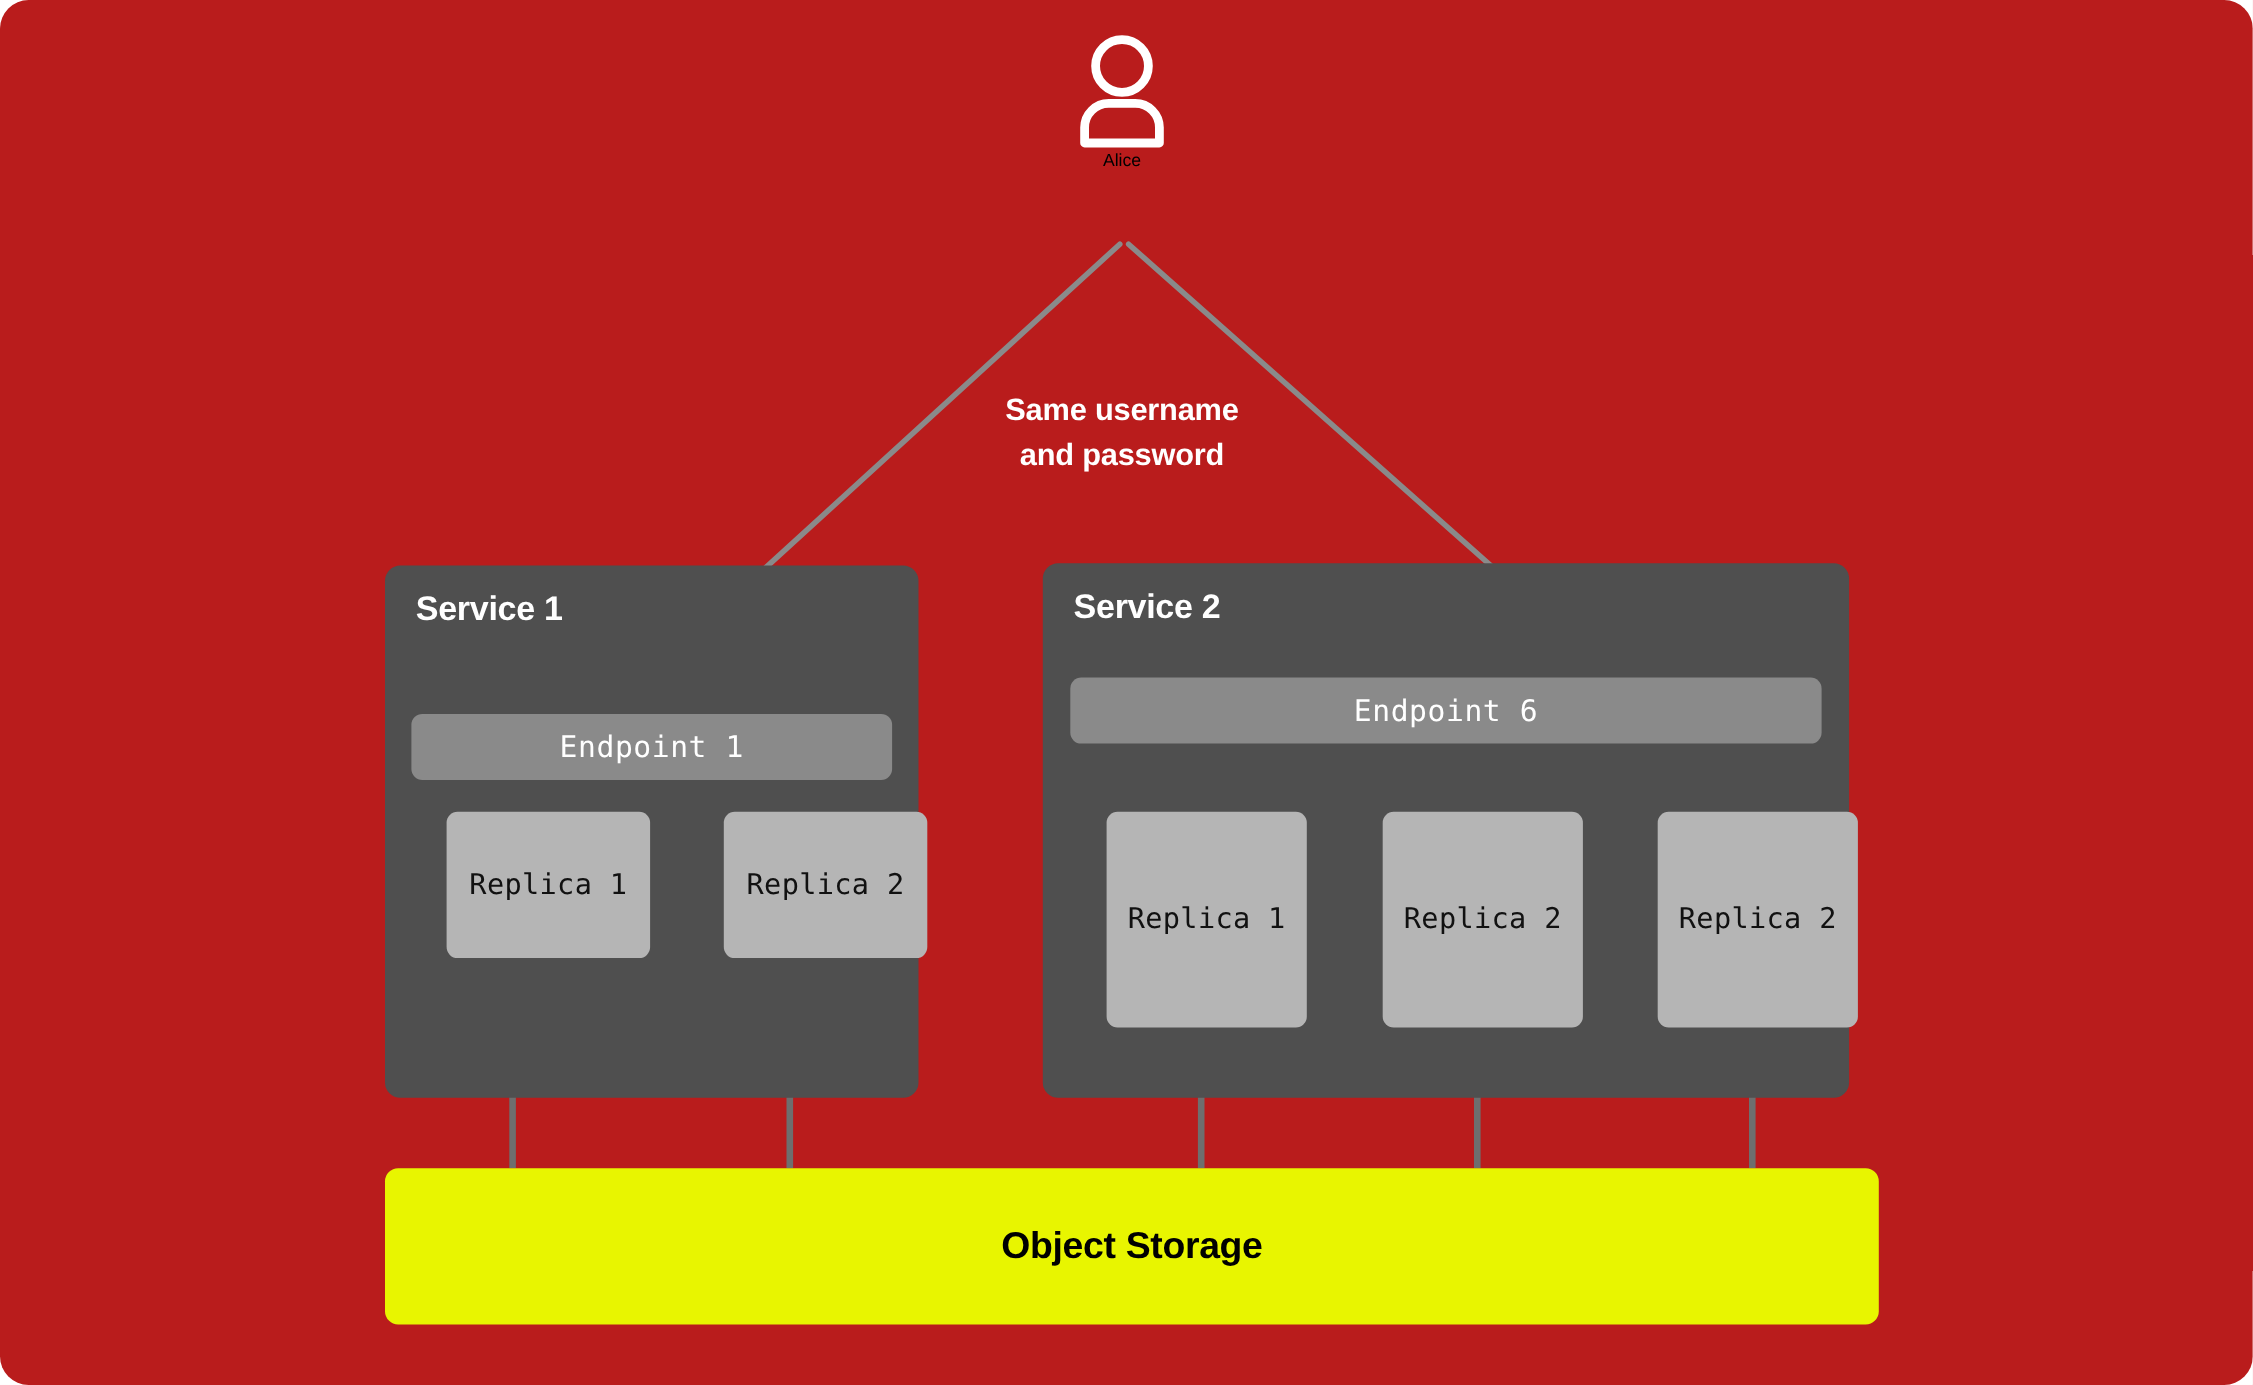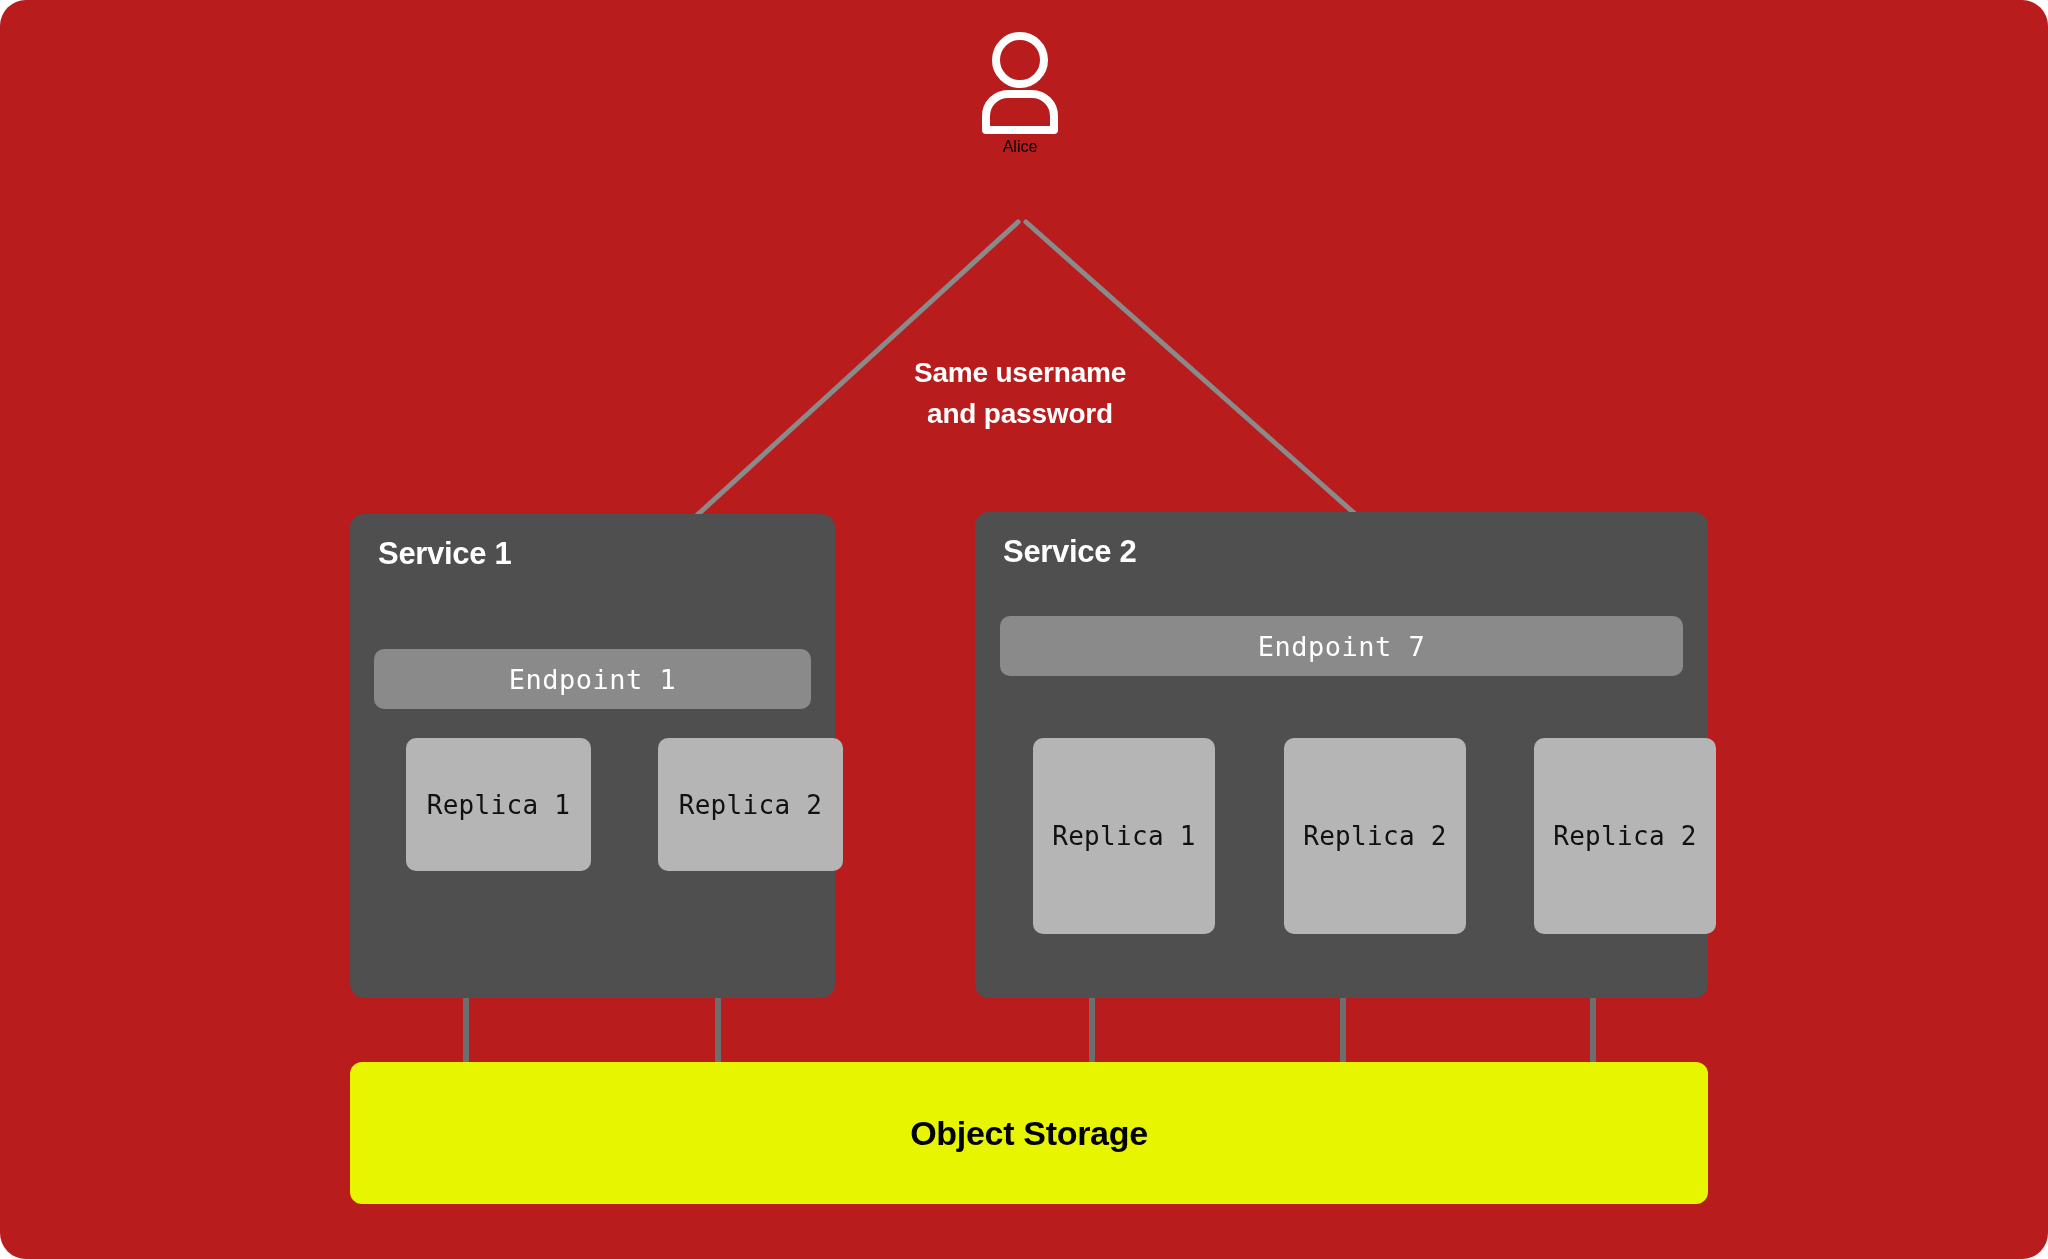--- a/index.html
+++ b/index.html
@@ -62,21 +62,21 @@
     margin-top: 16px;
   }
 
   
   .service-box {
     position: absolute;
     background: #4f4f4f;
     border-radius: 14px;
   }
   #service-1 { left: 350px; top: 514px; width: 485px; height: 484px; }
-  #service-2 { left: 975px; top: 512px; width: 733px; height: 486px; }
+  #service-2 { left: 948px; top: 512px; width: 733px; height: 486px; }
 
   .service-title {
     position: absolute;
     left: 28px;
     top: 22px;
     color: #ffffff;
     font-size: 31px;
     font-weight: bold;
     letter-spacing: -0.3px;
   }
@@ -190,21 +190,21 @@
 
     <div id="endpoint-1" class="endpoint">Endpoint 1</div>
 
     <div id="s1-replica-1" class="replica">Replica 1</div>
     <div id="s1-replica-2" class="replica">Replica 2</div>
   </div>
 
   <div id="service-2" class="service-box">
     <div class="service-title">Service 2</div>
 
-    <div id="endpoint-2" class="endpoint">Endpoint 7</div>
+    <div id="endpoint-2" class="endpoint">Endpoint 6</div>
 
     <div id="s2-replica-1" class="replica">Replica 1</div>
     <div id="s2-replica-2" class="replica">Replica 2</div>
     <div id="s2-replica-3" class="replica">Replica 2</div>
   </div>
 
   <div id="object-storage">
     <span id="object-storage-label">Object Storage</span>
   </div>
 

